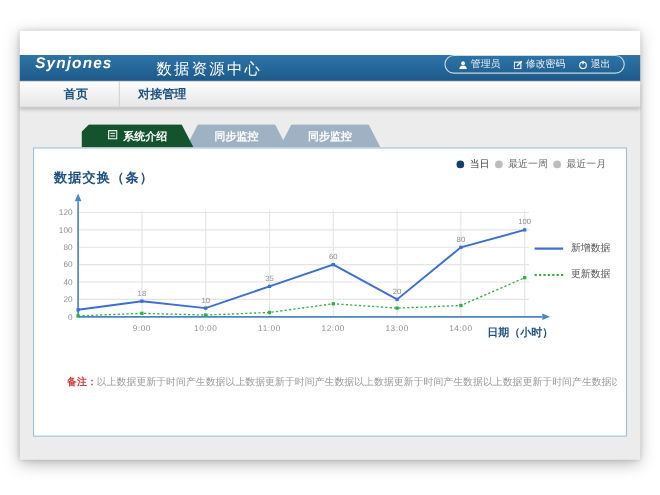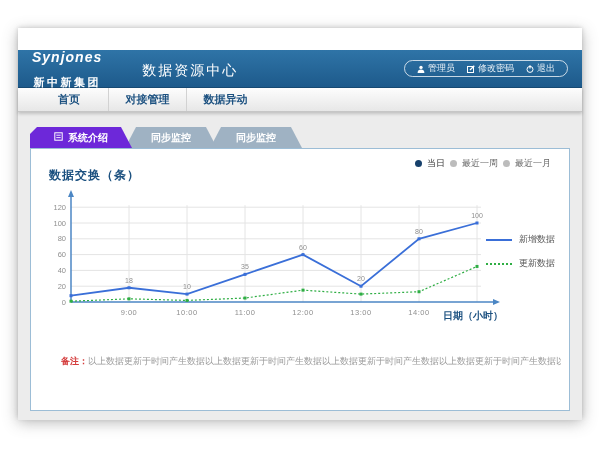--- a/index.html
+++ b/index.html
@@ -6,22 +6,22 @@
   html,body { width:600px; height:450px; background:#ffffff; overflow:hidden;
               font-family:"Liberation Sans","DejaVu Sans",sans-serif; }
 
   .page-card { position:absolute; left:18px; top:28px; width:564px; height:390px;
                background:#ececec; box-shadow:0 4px 14px rgba(90,90,90,.45), 0 0 4px rgba(120,120,120,.35); }
 
   
   .top-strip { height:22px; background:#ffffff; }
 
   
-  .header { height:38px; background:linear-gradient(#2f74a7,#1d5a8b);
-            border-bottom:1px solid #174a73; display:flex; align-items:center; padding:0 14px; color:#fff; }
+  .header { height:24px; background:linear-gradient(#2f74a7,#1d5a8b);
+            border-bottom:1px solid #174a73; display:flex; align-items:flex-start; padding:0 14px; color:#fff; }
   .logo { display:flex; flex-direction:column; line-height:1; align-items:center; }
   .logo-en { font-size:14px; font-weight:bold; font-style:italic; letter-spacing:1px; }
   .logo-cn { font-size:11px; font-weight:bold; letter-spacing:2.5px; margin-top:13px; }
   .app-title { font-size:14px; letter-spacing:2px; margin-left:40px; margin-top:4px; }
   .user-group { margin-left:auto; display:flex; align-items:center; gap:12px;
                 border:1px solid rgba(255,255,255,.75); border-radius:9px; height:17px; padding:0 12px; }
   .user-item { display:flex; align-items:center; gap:3px; font-size:9px; color:#eaf2f8; cursor:pointer; }
   .user-item svg { display:block; }
 
   
@@ -32,22 +32,22 @@
               font-size:11px; font-weight:bold; color:#1c5180; cursor:pointer; }
   .nav-item + .nav-item { border-left:1px solid #d2d2d2; }
 
   
   .content { position:relative; height:308px; background:#ececec; }
 
   
   .tabs { position:absolute; left:12px; top:15px; height:21px; display:flex; }
   .tab { height:21px; display:flex; align-items:center; justify-content:center; gap:5px;
          font-size:10px; font-weight:bold; color:#fff; cursor:pointer; }
-  .tab.active { width:102px; background:#6d28d9;
-                clip-path:polygon(0 7px,7px 0,calc(100% - 11px) 0,100% 100%,0 100%); z-index:3; }
+  .tab.active { width:102px; background:#14532d;
+                clip-path:polygon(0 7px,7px 0,calc(100% - 11px) 0,100% 100%,0 100%); z-index:3;margin-left:44px; }
   .tab.inactive { width:92px; background:#9fb2c3; margin-left:-7px;
                   clip-path:polygon(11px 0,calc(100% - 11px) 0,100% 100%,0 100%); z-index:2; }
   .tab.inactive:last-child { z-index:1; }
 
   
   .panel { position:absolute; left:12px; top:36px; width:540px; height:263px;
            background:#ffffff; border:1px solid #9cbdd6; }
 
   
   .filters { position:absolute; top:8px; right:18px; display:flex; gap:5px; align-items:center; }
@@ -111,21 +111,20 @@
             </svg>
         </span>
         <span>退出</span>
       </div>
     </div>
   </div>
 
   <div class="navbar">
     <div class="nav-item">首页</div>
     <div class="nav-item">对接管理</div>
-    <div class="nav-item">数据异动</div>
   </div>
 
   <div class="content">
     <div class="tabs">
       <div class="tab active">
         <span>
           <svg width="9" height="9" viewBox="0 0 9 9">
               <rect x="0.8" y="0.8" width="7.4" height="7.4" fill="none" stroke="#fff" stroke-width="1"></rect>
               <line x1="2.3" y1="3.2" x2="6.7" y2="3.2" stroke="#fff" stroke-width="0.9"></line>
               <line x1="2.3" y1="5.6" x2="6.7" y2="5.6" stroke="#fff" stroke-width="0.9"></line>

